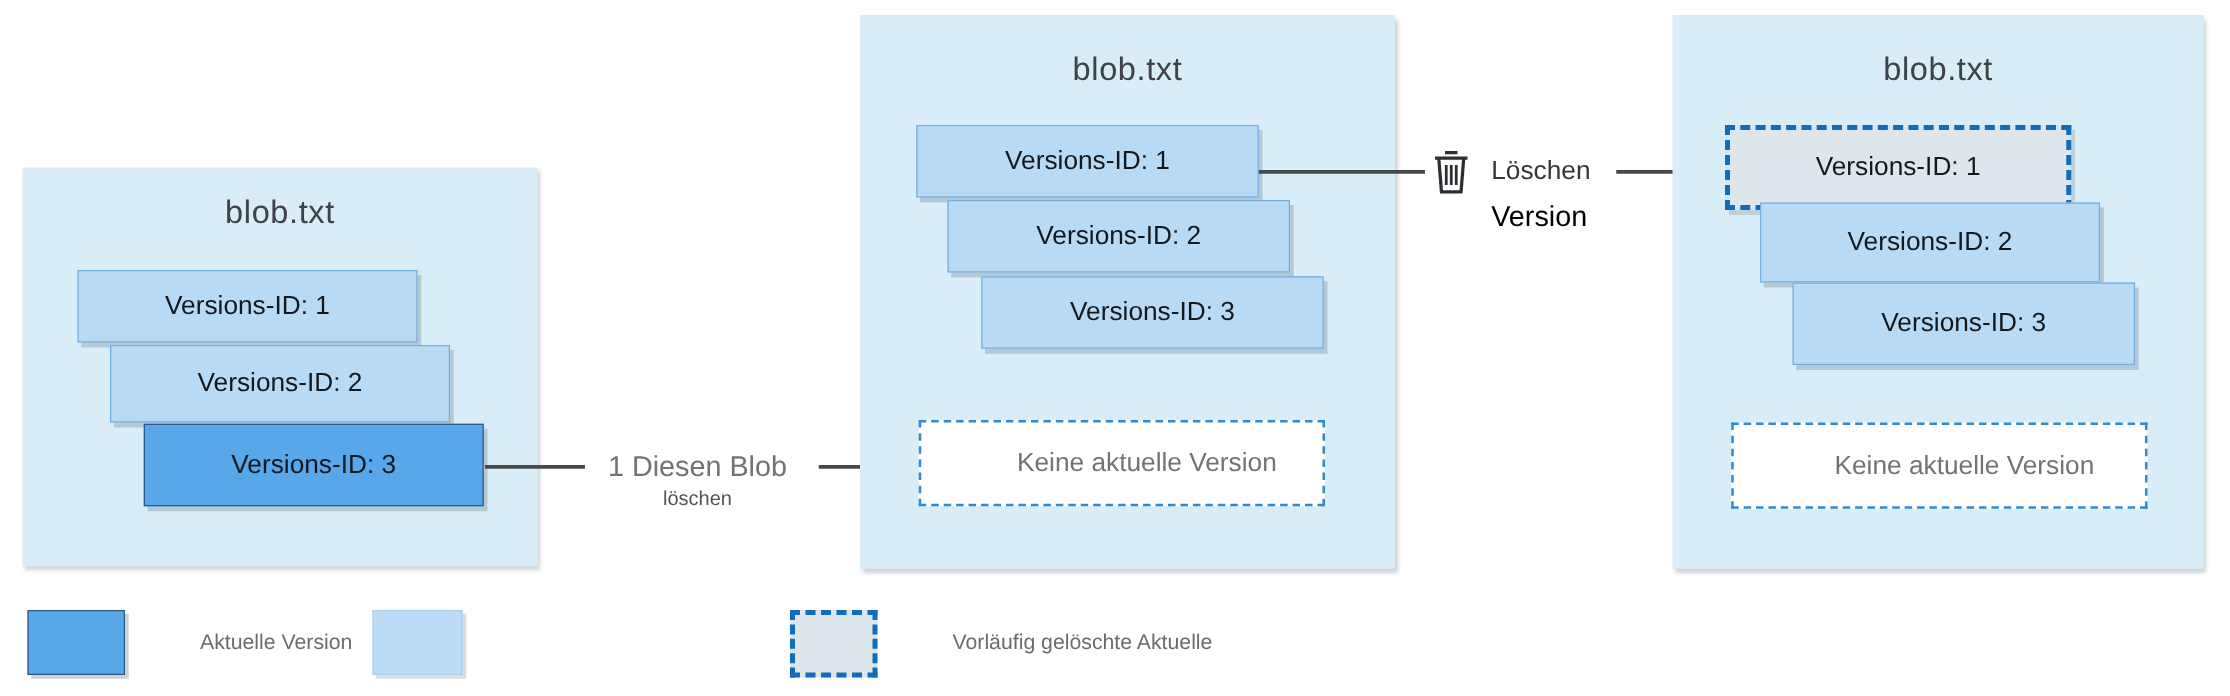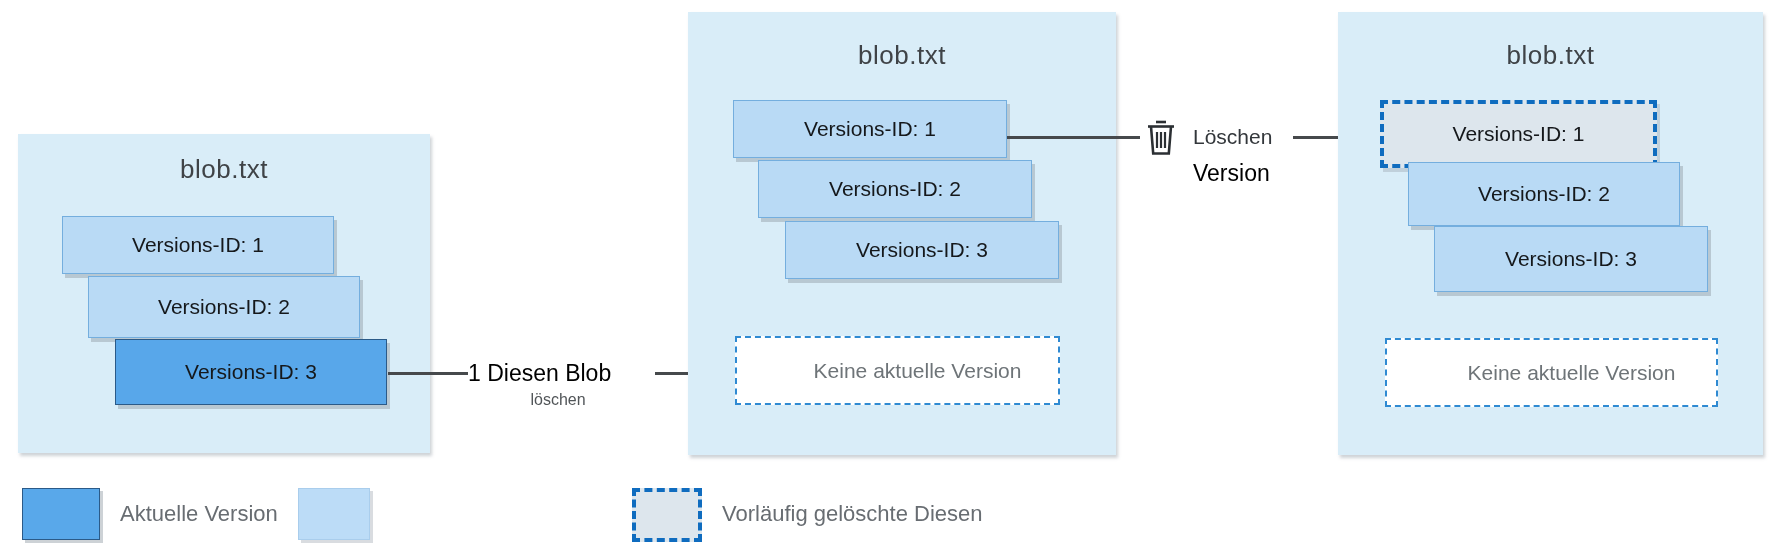--- a/index.html
+++ b/index.html
@@ -39,28 +39,28 @@
     display:flex;align-items:center;justify-content:center;
     color:#6e7478;font-size:21px;padding-left:40px;
   }
   .hline{position:absolute;height:3px;background:#46494c;}
   .ahead{
     position:absolute;width:0;height:0;
     border-left:15px solid #46494c;
     border-top:8px solid transparent;border-bottom:8px solid transparent;
   }
   .step-label{
-    position:absolute;text-align:left;color:#000000;font-size:23px;
+    position:absolute;text-align:center;color:#737373;font-size:23px;
   }
   .step-sublabel{
     position:absolute;text-align:center;color:#515558;font-size:16px;
   }
   .op-label{position:absolute;color:#33373b;font-size:21px;}
   .legend-swatch{position:absolute;box-sizing:border-box;}
-  .legend-label{position:absolute;color:#686d72;font-size:22px;line-height:52px;}
+  .legend-label{position:absolute;color:#686d72;font-size:17px;line-height:52px;margin-left:40px;}
   .sw-current{background:#59a8ea;border:1px solid #2b5a88;box-shadow:3px 3px 0 rgba(145,155,165,.45);}
   .sw-previous{background:#bcdcf7;border:1px solid #a9cdec;box-shadow:3px 3px 0 rgba(145,155,165,.35);}
   .trash{position:absolute;}
 </style>
 </head>
 <body>
 
 <div id="stage">
 
   <div class="panel" style="left:18px;top:134px;width:412px;height:319px;">
@@ -109,15 +109,15 @@
   <div class="nocur" style="left:1385px;top:338px;width:333px;height:69px;">Keine aktuelle Version</div>
 
   <div class="legend-swatch sw-current" style="left:22px;top:488px;width:78px;height:52px;"></div>
   <div class="legend-label" style="left:120px;top:488px;">Aktuelle Version</div>
 
   <div class="legend-swatch sw-previous" style="left:298px;top:488px;width:72px;height:52px;"></div>
 
   <div class="soft-wrap legend-swatch" style="left:632px;top:488px;width:70px;height:54px;box-shadow:none;">
     <div class="soft-inner"></div>
   </div>
-  <div class="legend-label" style="left:722px;top:488px;">Vorläufig gelöschte Diesen</div>
+  <div class="legend-label" style="left:722px;top:488px;">Vorläufig gelöschte Aktuelle</div>
 
 </div>
 
 </body></html>

